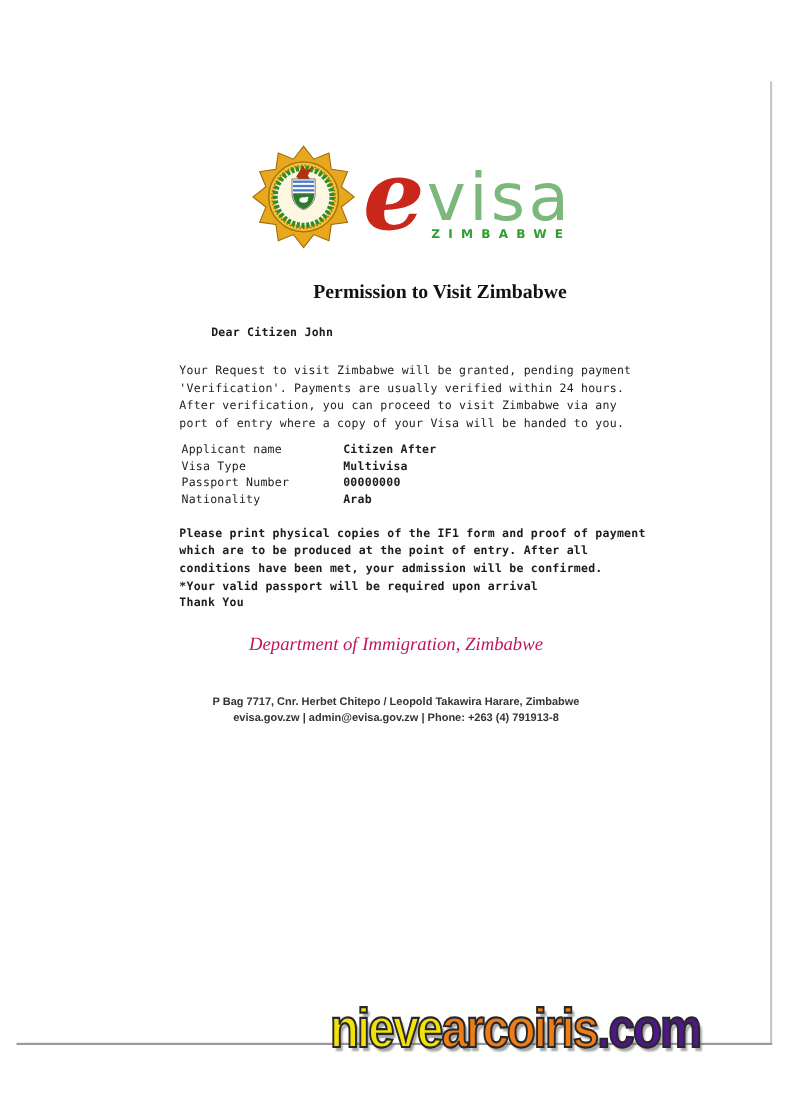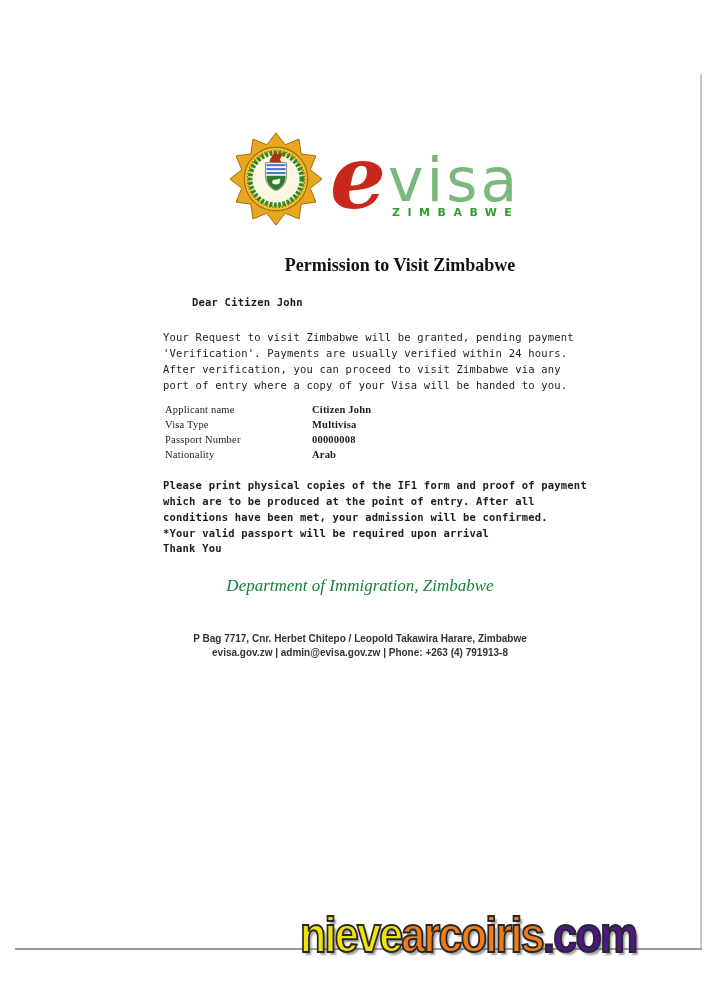--- a/index.html
+++ b/index.html
@@ -32,30 +32,30 @@
 
   
   .title {
     position:absolute; top:255px; left:0; width:720px; text-align:center;
     font-family:"Liberation Serif","DejaVu Serif",serif; font-weight:bold;
     font-size:18px; color:#111;padding-left:40px;
   }
   .mono { font-size:10.5px; letter-spacing:0.2px; color:#1c1c1c; }
   .salutation { position:absolute; left:163px; top:296px; font-weight:bold;margin-left:29px; }
   .para1 { position:absolute; left:163px; top:329px; line-height:16px; }
-  .details { position:absolute; left:165px; top:402px; line-height:15px;font-family:Liberation Serif, serif; }
+  .details { position:absolute; left:165px; top:402px; line-height:15px; }
   .detail-row { display:flex; }
   .detail-label { width:147px; }
   .detail-value { font-weight:bold; }
   .para2 { position:absolute; left:163px; top:477px; line-height:16px; font-weight:bold; }
   .closing { position:absolute; left:163px; top:542px; font-weight:bold; }
   .signature {
     position:absolute; top:576px; left:0; width:720px; text-align:center;
     font-family:"Liberation Serif","DejaVu Serif",serif; font-style:italic;
-    font-size:17px; color:#15803d;
+    font-size:17px; color:#be185d;
   }
 
   
   .footer {
     position:absolute; top:632px; left:0; width:720px; text-align:center;
     font-family:"Liberation Sans","DejaVu Sans",sans-serif; font-weight:bold;
     font-size:10px; line-height:13.5px; color:#333;
   }
 
   
@@ -109,31 +109,31 @@
   <div>Your Request to visit Zimbabwe will be granted, pending payment</div>
       <div>'Verification'. Payments are usually verified within 24 hours.</div>
       <div>After verification, you can proceed to visit Zimbabwe via any</div>
       <div>port of entry where a copy of your Visa will be handed to you.</div>
     </div>
 
   <div class="details mono">
 
       <div class="detail-row">
         <span class="detail-label">Applicant name</span>
-        <span class="detail-value">Citizen John</span>
+        <span class="detail-value">Citizen After</span>
       </div>
 
       <div class="detail-row">
         <span class="detail-label">Visa Type</span>
         <span class="detail-value">Multivisa</span>
       </div>
 
       <div class="detail-row">
         <span class="detail-label">Passport Number</span>
-        <span class="detail-value">00000008</span>
+        <span class="detail-value">00000000</span>
       </div>
 
       <div class="detail-row">
         <span class="detail-label">Nationality</span>
         <span class="detail-value">Arab</span>
       </div>
     </div>
 
   <div class="para2 mono">
 

